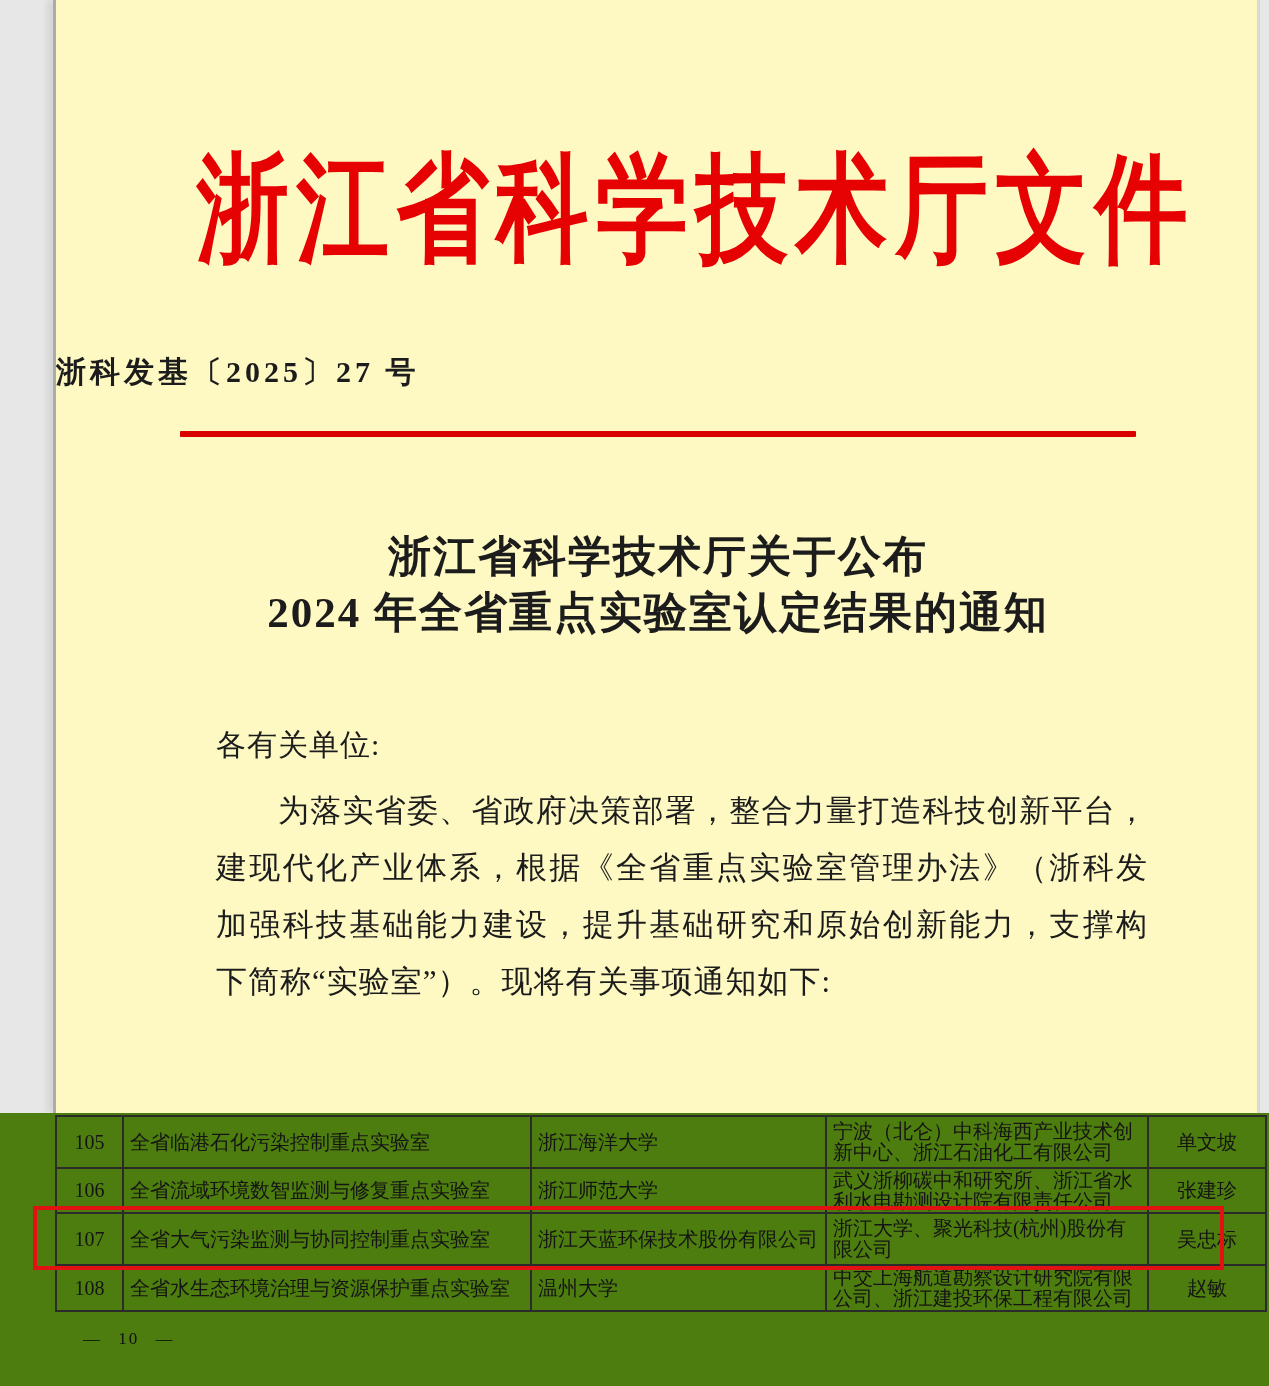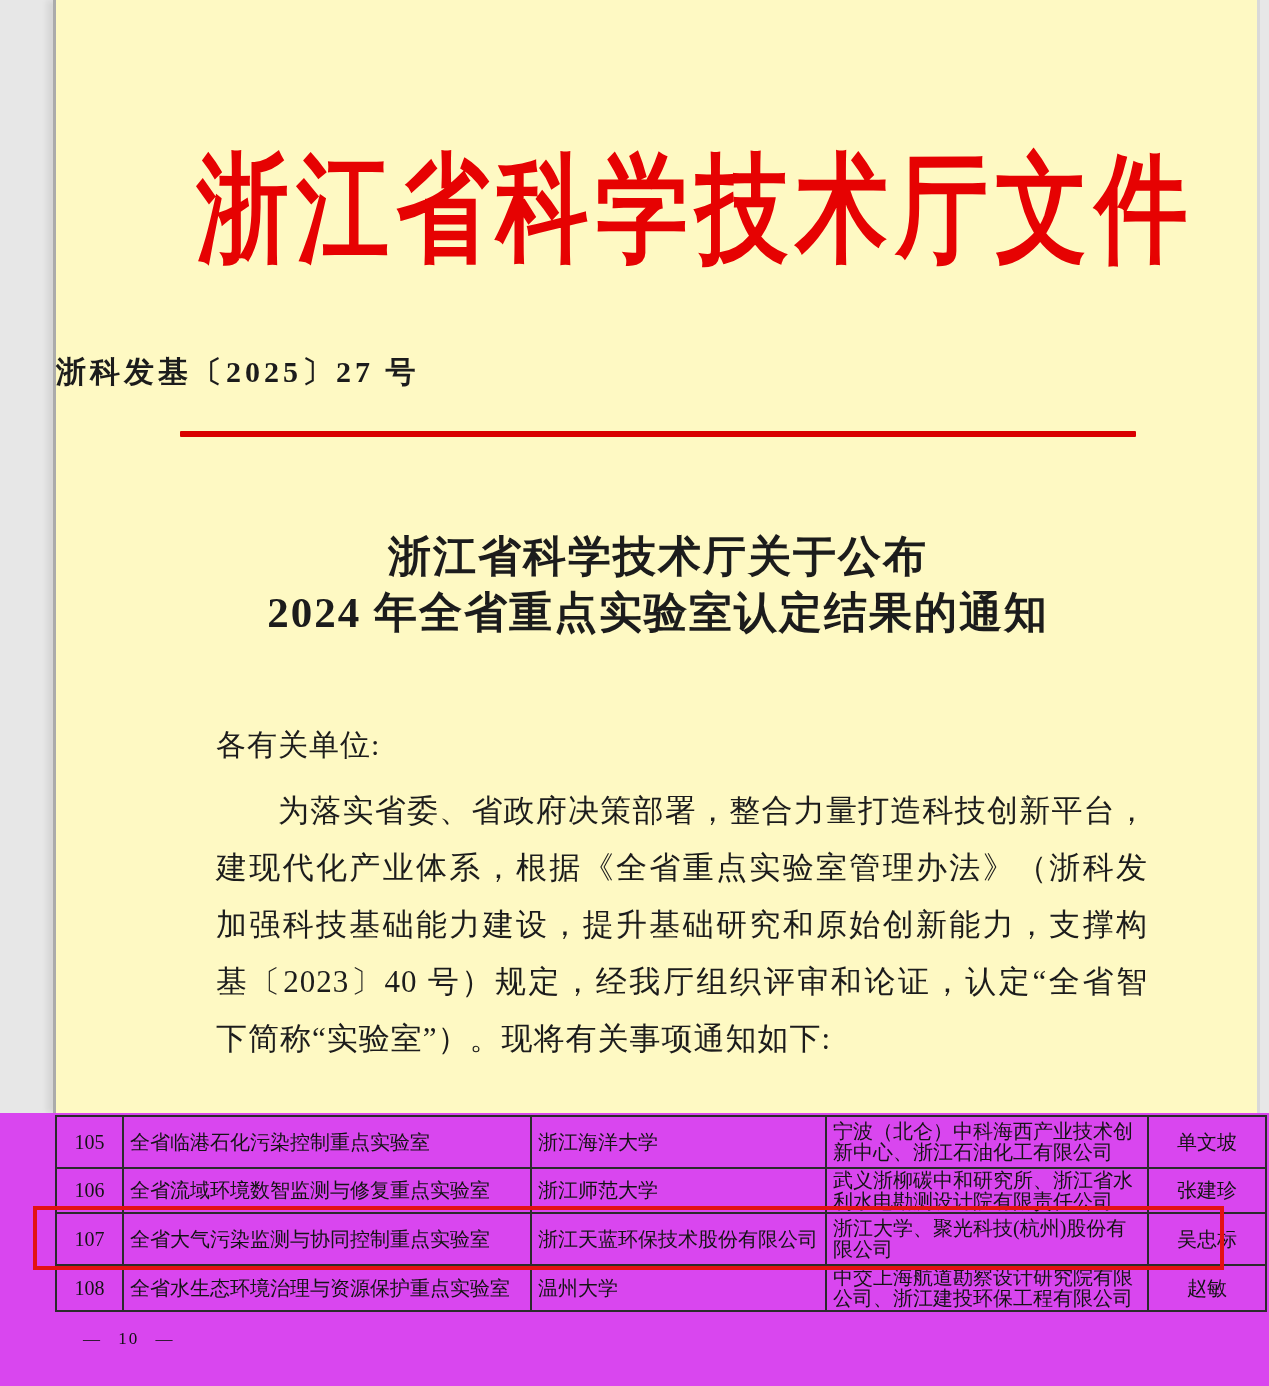--- a/index.html
+++ b/index.html
@@ -49,21 +49,21 @@
   .body-par{
     position:absolute;left:160px;top:782px;width:932px;
     font-size:31px;line-height:57px;letter-spacing:1px;
   }
   .body-par .line{white-space:nowrap;text-align:justify;text-align-last:justify;}
   .body-par .line.indent{padding-left:62px;}
   .body-par .line.last{text-align-last:left;}
   
   .table-band{
     position:absolute;left:0;top:1113px;width:1269px;height:273px;
-    background:#d946ef;
+    background:#4d7c0f;
   }
   table.lab-table{
     position:absolute;left:55px;top:2px;
     border-collapse:collapse;table-layout:fixed;
     font-family:"Liberation Serif","DejaVu Serif",serif;
   }
   table.lab-table td{
     border:2px solid #2b2b2b;
     font-size:20px;color:#141414;
     padding:0 6px;overflow:hidden;
@@ -96,21 +96,20 @@
   </div>
   <div class="doc-number">浙科发基〔2025〕27 号</div>
   <div class="red-rule"></div>
   <div class="notice-title l1">浙江省科学技术厅关于公布</div>
   <div class="notice-title l2">2024 年全省重点实验室认定结果的通知</div>
   <div class="salutation">各有关单位:</div>
   <div class="body-par">
     <div class="line indent">为落实省委、省政府决策部署，整合力量打造科技创新平台，</div>
     <div class="line">建现代化产业体系，根据《全省重点实验室管理办法》（浙科发</div>
     <div class="line">加强科技基础能力建设，提升基础研究和原始创新能力，支撑构</div>
-    <div class="line">基〔2023〕40 号）规定，经我厅组织评审和论证，认定“全省智</div>
     <div class="line last">下简称“实验室”）。现将有关事项通知如下:</div>
   </div>
 </div>
 
 <div class="table-band">
   <table class="lab-table">
     <tbody>
       <tr class="r0">
         <td class="c-no">105</td>
         <td class="c-lab">全省临港石化污染控制重点实验室</td>

